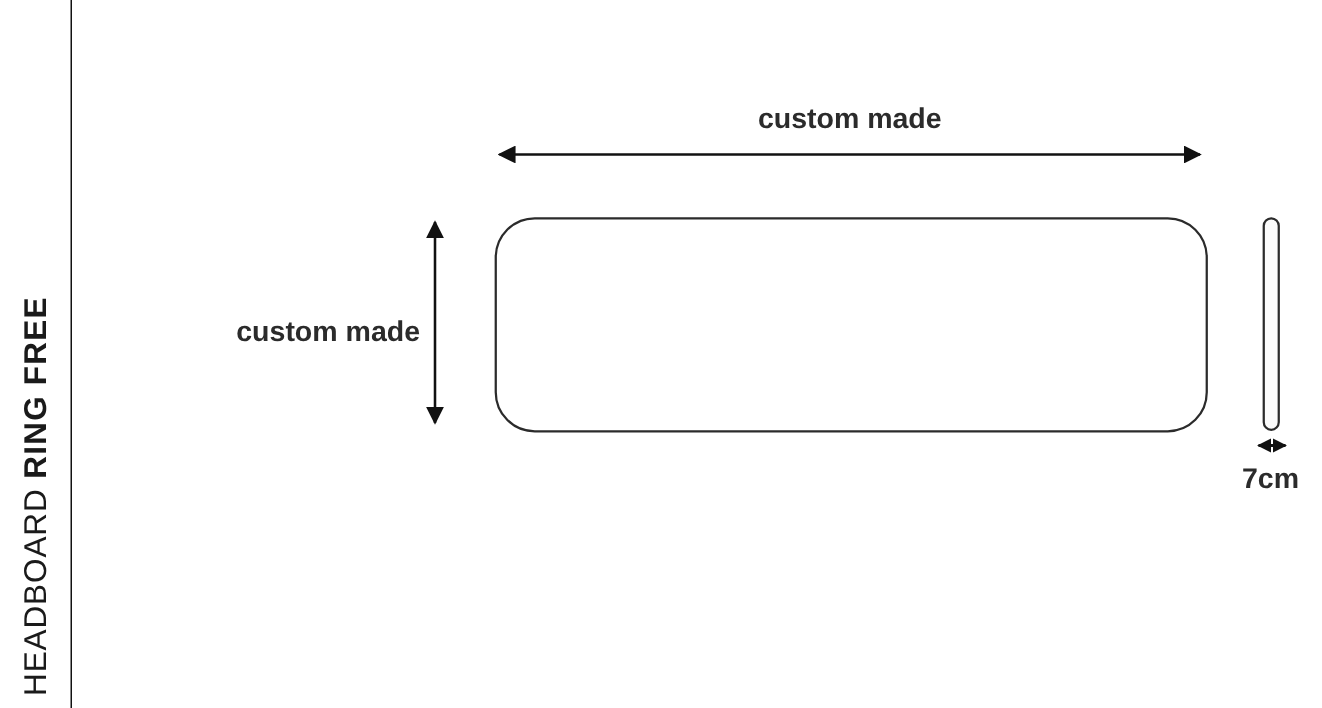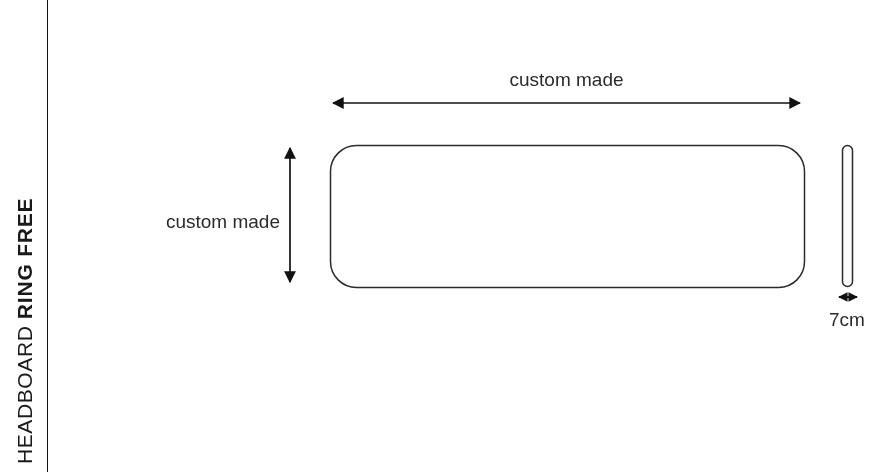--- a/index.html
+++ b/index.html
@@ -64,20 +64,21 @@
     top: 0;
   }
 
   
   .dim-text {
     position: absolute;
     font-size: 19px;
     color: #2b2b2b;
     white-space: nowrap;
     line-height: 1;
+    font-weight: bold;
   }
   .dim-text.top-width {
     left: 330px;
     top: 70px;
     width: 473px;
     text-align: center;
   }
   .dim-text.left-height {
     left: 100px;
     top: 212px;

